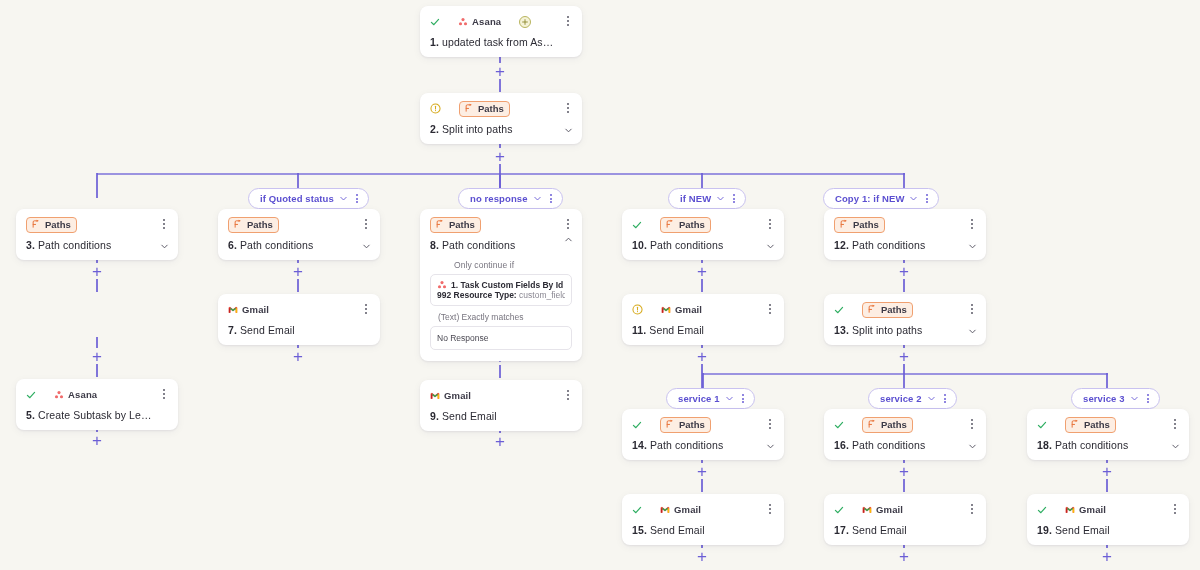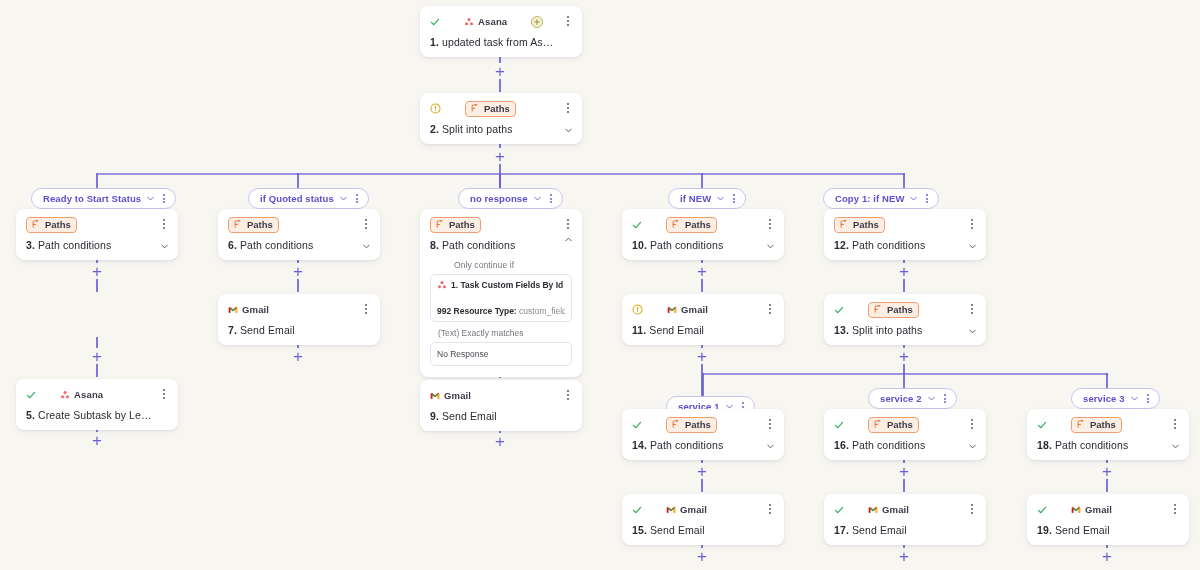--- a/index.html
+++ b/index.html
@@ -50,21 +50,21 @@
     position: absolute;
     background: #ffffff;
     border-radius: 8px;
     box-shadow: 0 1px 2px rgba(40,30,80,.08), 0 2px 8px rgba(40,30,80,.05);
     padding: 8px 10px 9px 10px;
     cursor: pointer;
   }
   .card-top {
     display: flex;
     align-items: center;
-    gap: 24px;
+    gap: 18px;
     height: 15px;
   }
   .card-title {
     margin-top: 7px;
     font-size: 10.5px;
     color: #2b2a33;
     letter-spacing: .1px;
     white-space: nowrap;
     overflow: hidden;
     text-overflow: ellipsis;
@@ -169,21 +169,21 @@
     border-radius: 5px;
     padding: 5px 6px;
     background: #fff;
   }
   .cond-row1 {
     display: flex; align-items: center; gap: 4px;
     font-size: 8.5px; font-weight: 700; color: #2b2a33;
     white-space: nowrap; overflow: hidden;
   }
   .cond-row2 {
-    margin-top: 16px;
+    margin-top: 0;
     font-size: 8.5px;
     color: #8a8792;
     white-space: nowrap; overflow: hidden;
   }
   .cond-row2 b { color: #2b2a33; font-weight: 700; }
   .cond-val {
     border: 1px solid #e6e4ea;
     border-radius: 5px;
     padding: 6px;
     font-size: 8.5px;
@@ -317,31 +317,20 @@
         <i></i>
         <i></i>
       </div>
     <div class="chev">
         <svg viewBox="0 0 12 12" width="9" height="9">
           <path d="M2.4 4.2 6 7.8 9.6 4.2" fill="none" stroke="#5a5866" stroke-width="1.3" stroke-linecap="round" stroke-linejoin="round"></path>
         </svg>
       </div>
   </div>
 
-  <div class="pill" style="left:31px; top:188px;">
-    <span class="pill-label">Ready to Start Status</span>
-    <svg class="pchev" viewBox="0 0 12 12">
-        <path d="M2.4 4.4 6 8 9.6 4.4" fill="none" stroke="#6b5ed6" stroke-width="1.2" stroke-linecap="round" stroke-linejoin="round"></path>
-      </svg>
-    <span class="pkebab">
-        <i></i>
-        <i></i>
-        <i></i>
-      </span>
-  </div>
 
   <div class="pill" style="left:248px; top:188px;text-align:right;">
     <span class="pill-label">if Quoted status</span>
     <svg class="pchev" viewBox="0 0 12 12">
         <path d="M2.4 4.4 6 8 9.6 4.4" fill="none" stroke="#6b5ed6" stroke-width="1.2" stroke-linecap="round" stroke-linejoin="round"></path>
       </svg>
     <span class="pkebab">
         <i></i>
         <i></i>
         <i></i>
@@ -665,21 +654,21 @@
         <i></i>
         <i></i>
       </div>
     <div class="chev">
         <svg viewBox="0 0 12 12" width="9" height="9">
           <path d="M2.4 4.2 6 7.8 9.6 4.2" fill="none" stroke="#5a5866" stroke-width="1.3" stroke-linecap="round" stroke-linejoin="round"></path>
         </svg>
       </div>
   </div>
 
-  <div class="pill" style="left:666px; top:396px;justify-content:space-between;">
+  <div class="pill" style="left:666px; top:388px;justify-content:space-between;">
     <span class="pill-label">service 1</span>
     <svg class="pchev" viewBox="0 0 12 12">
         <path d="M2.4 4.4 6 8 9.6 4.4" fill="none" stroke="#6b5ed6" stroke-width="1.2" stroke-linecap="round" stroke-linejoin="round"></path>
       </svg>
     <span class="pkebab">
         <i></i>
         <i></i>
         <i></i>
       </span>
   </div>

